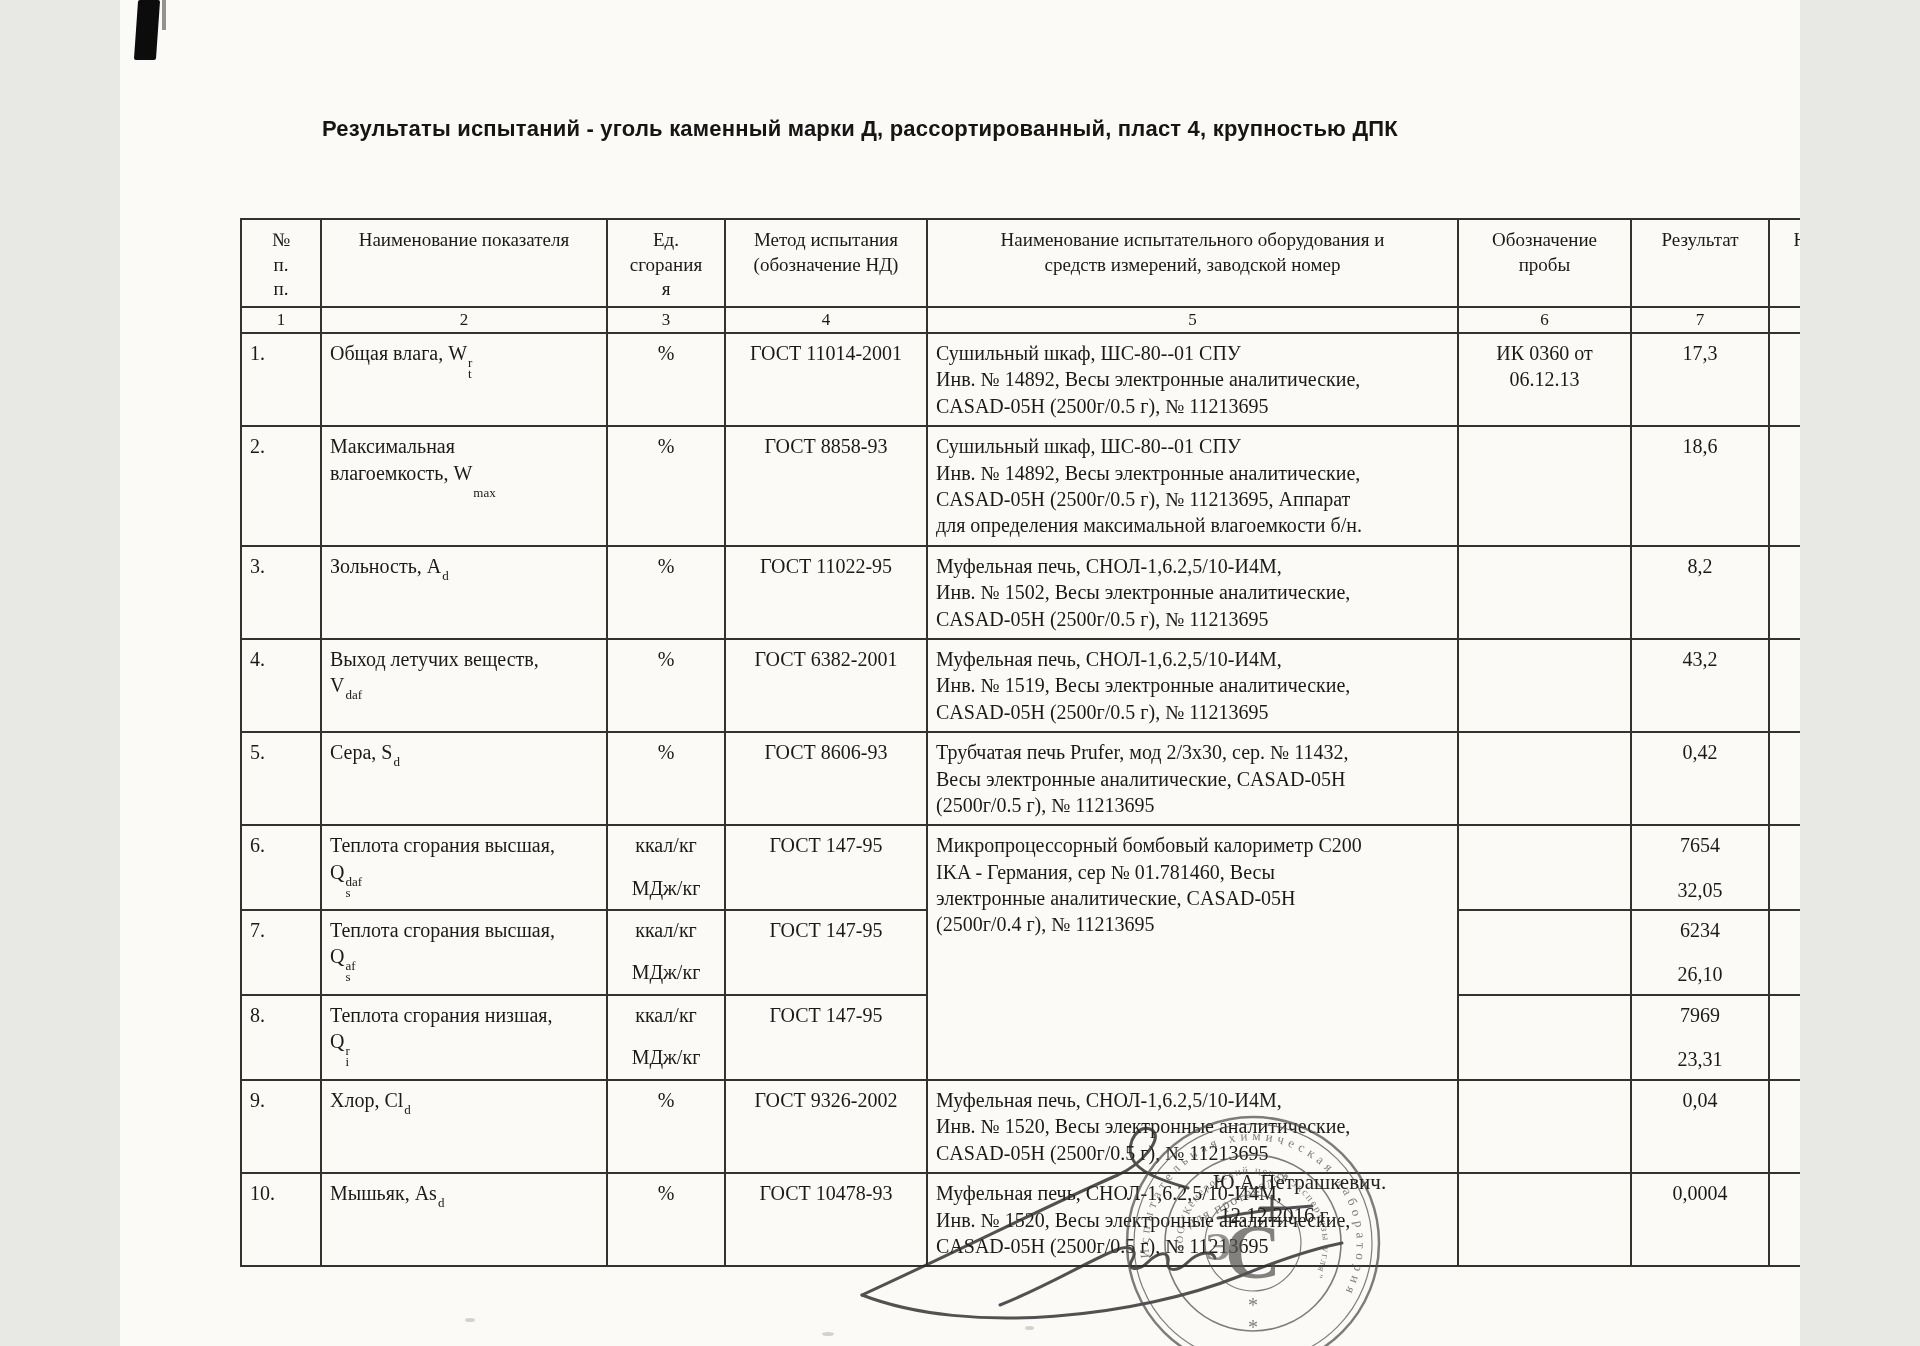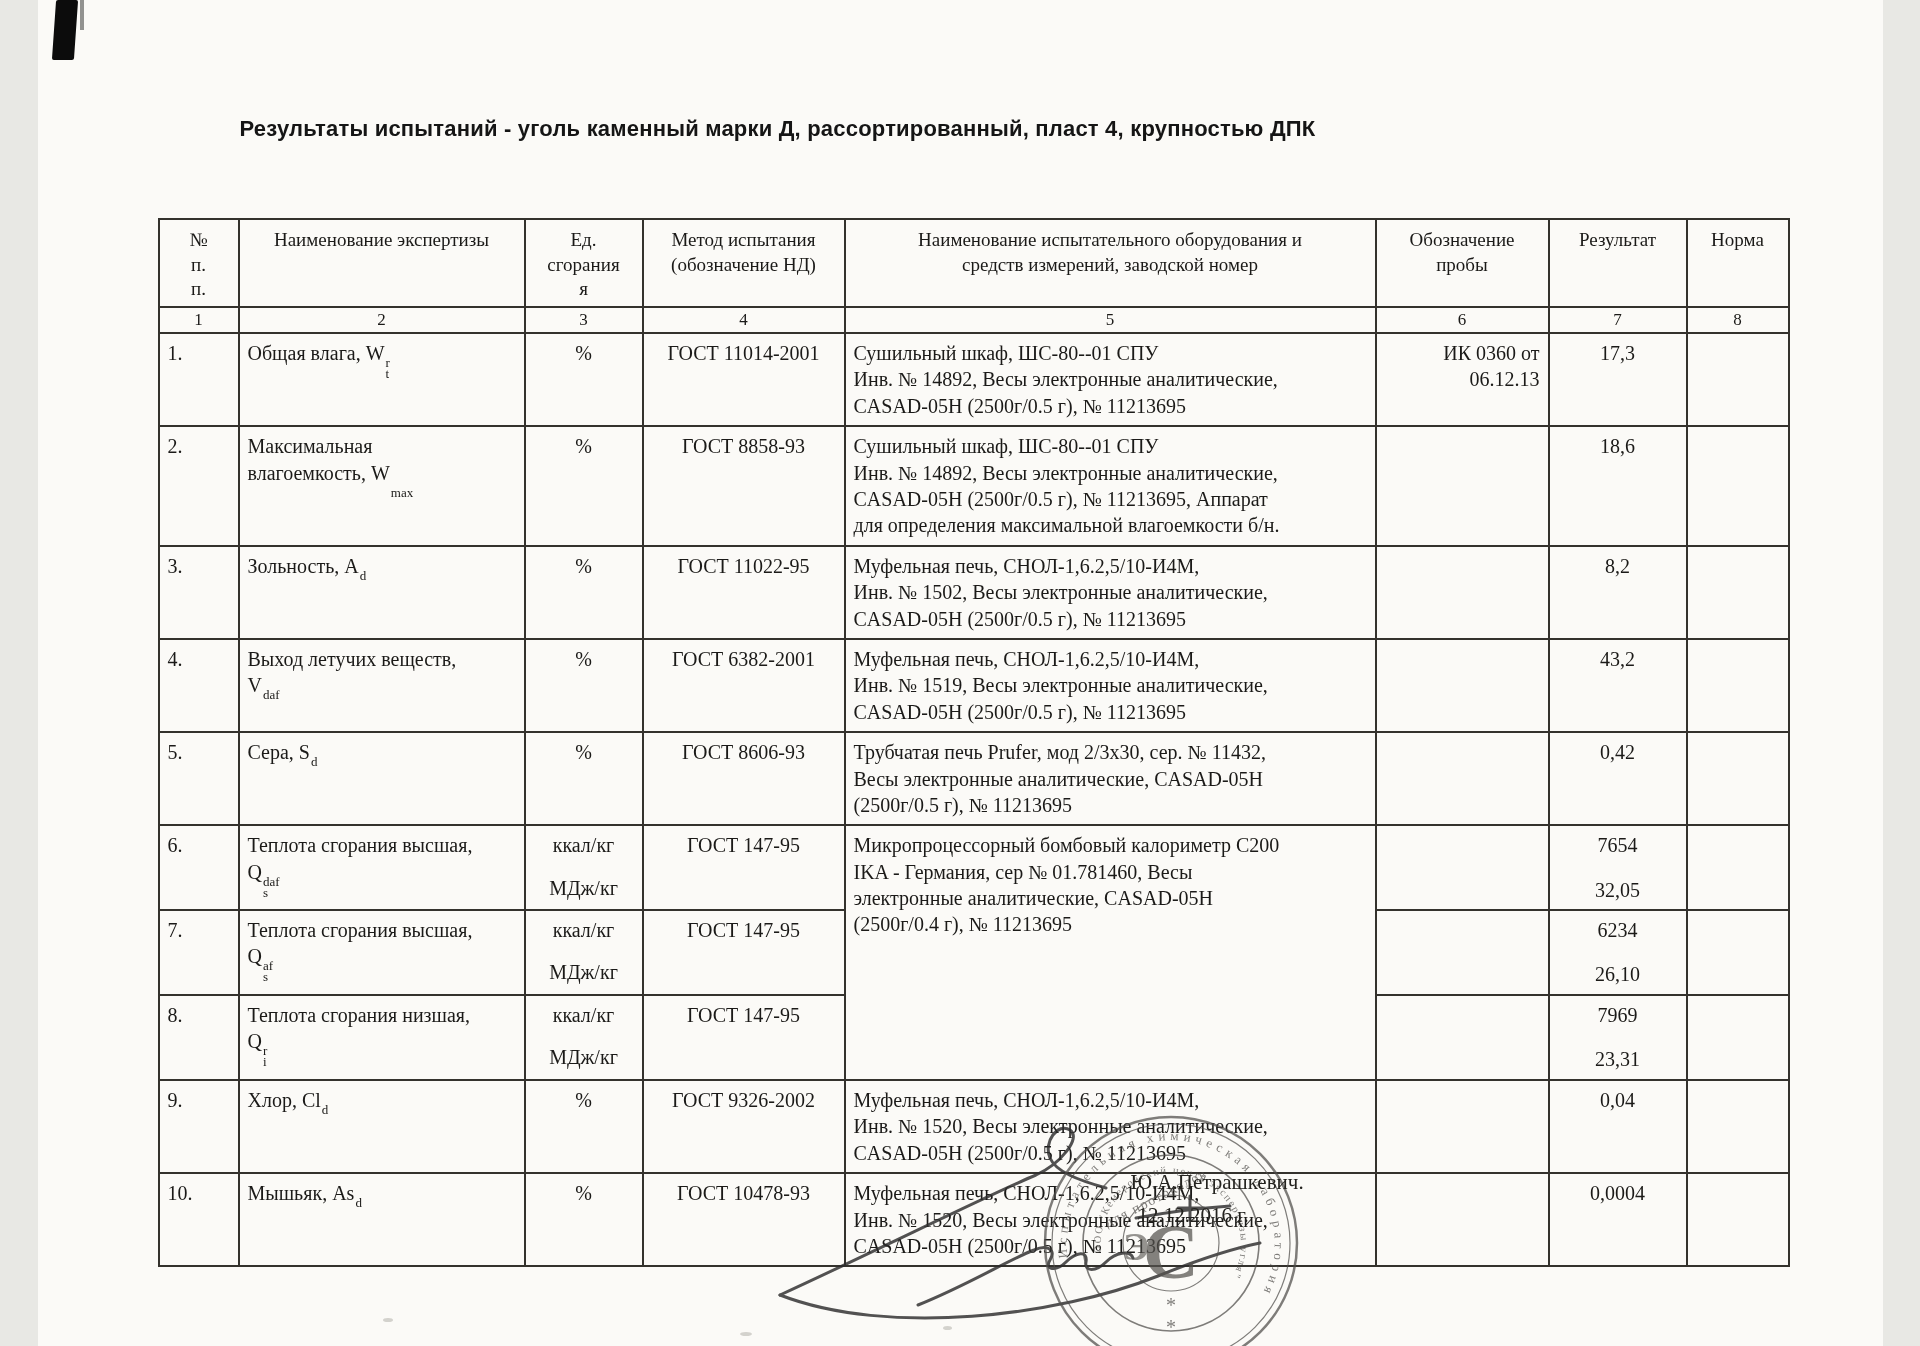--- a/index.html
+++ b/index.html
@@ -1,17 +1,17 @@
 <!DOCTYPE html>
 <html><head>
 <meta charset="utf-8">
 <style>
   html,body{margin:0;padding:0;background:#e8e8e4;}
   .page{
-    position:relative;width:1845px;height:1346px;margin:0 auto;
+    position:relative;width:1680px;height:1346px;margin:0 auto;
     background:#fbfaf7;overflow:hidden;
     font-family:"Liberation Serif",serif;color:#1b1a18;
   }
   .doc-title{
     position:absolute;left:60px;top:116px;width:1360px;
     text-align:center;font-family:"Liberation Sans",sans-serif;
     font-weight:bold;font-size:22px;letter-spacing:.2px;color:#151515;
   }
   table.doc-table{
     position:absolute;left:120px;top:218px;width:1630px;
@@ -30,21 +30,21 @@
   .doc-table tr.colnums td{
     text-align:center;font-size:17px;line-height:1;padding:3px 2px;
   }
   .pre{white-space:pre-line;}
   .c-num{padding:5px 6px 4px 10px;font-size:19px;}
   .c-name{padding:9px 8px 4px 14px;}
   .c-unit{text-align:center;padding-top:9px;}
   .c-unit .u2{margin-top:16px;}
   .c-method{padding:9px 4px 4px 12px;text-align:center;}
   .c-equip{padding:7px 6px 4px 12px;line-height:1.34;font-size:19.5px;}
-  .c-sample{text-align:right;padding-top:9px;}
+  .c-sample{text-align:center;padding-top:9px;}
   .c-result{text-align:center;padding-top:8px;margin-top:7px;}
   .c-result .r2{margin-top:18px;}
   .c-norm{}
   .ss{display:inline-flex;flex-direction:column;font-size:13px;
       line-height:11px;vertical-align:-7px;margin-left:1px;text-align:left;}
   .ss span{min-height:11px;display:block;}
   
   .sign-layer{position:absolute;left:700px;top:1100px;width:620px;height:246px;}
   .sig-name{position:absolute;left:1093px;top:1170px;font-size:21px;color:#24231f;}
   .sig-date{position:absolute;left:1100px;top:1203px;font-size:21px;color:#24231f;}
@@ -80,21 +80,21 @@
         <col style="width:173px">
         <col style="width:138px">
         <col style="width:102px">
     </colgroup>
 
     <tbody>
         <tr class="hdr" style="height:80px">
       <td class="pre">№
 п.
 п.</td>
-      <td>Наименование экспертизы</td>
+      <td>Наименование показателя</td>
       <td class="pre">Ед.
 сгорания
 я</td>
       <td class="pre">Метод испытания
 (обозначение НД)</td>
       <td class="pre">Наименование испытательного оборудования и
 средств измерений, заводской номер</td>
       <td class="pre">Обозначение
 пробы</td>
       <td>Результат</td>

